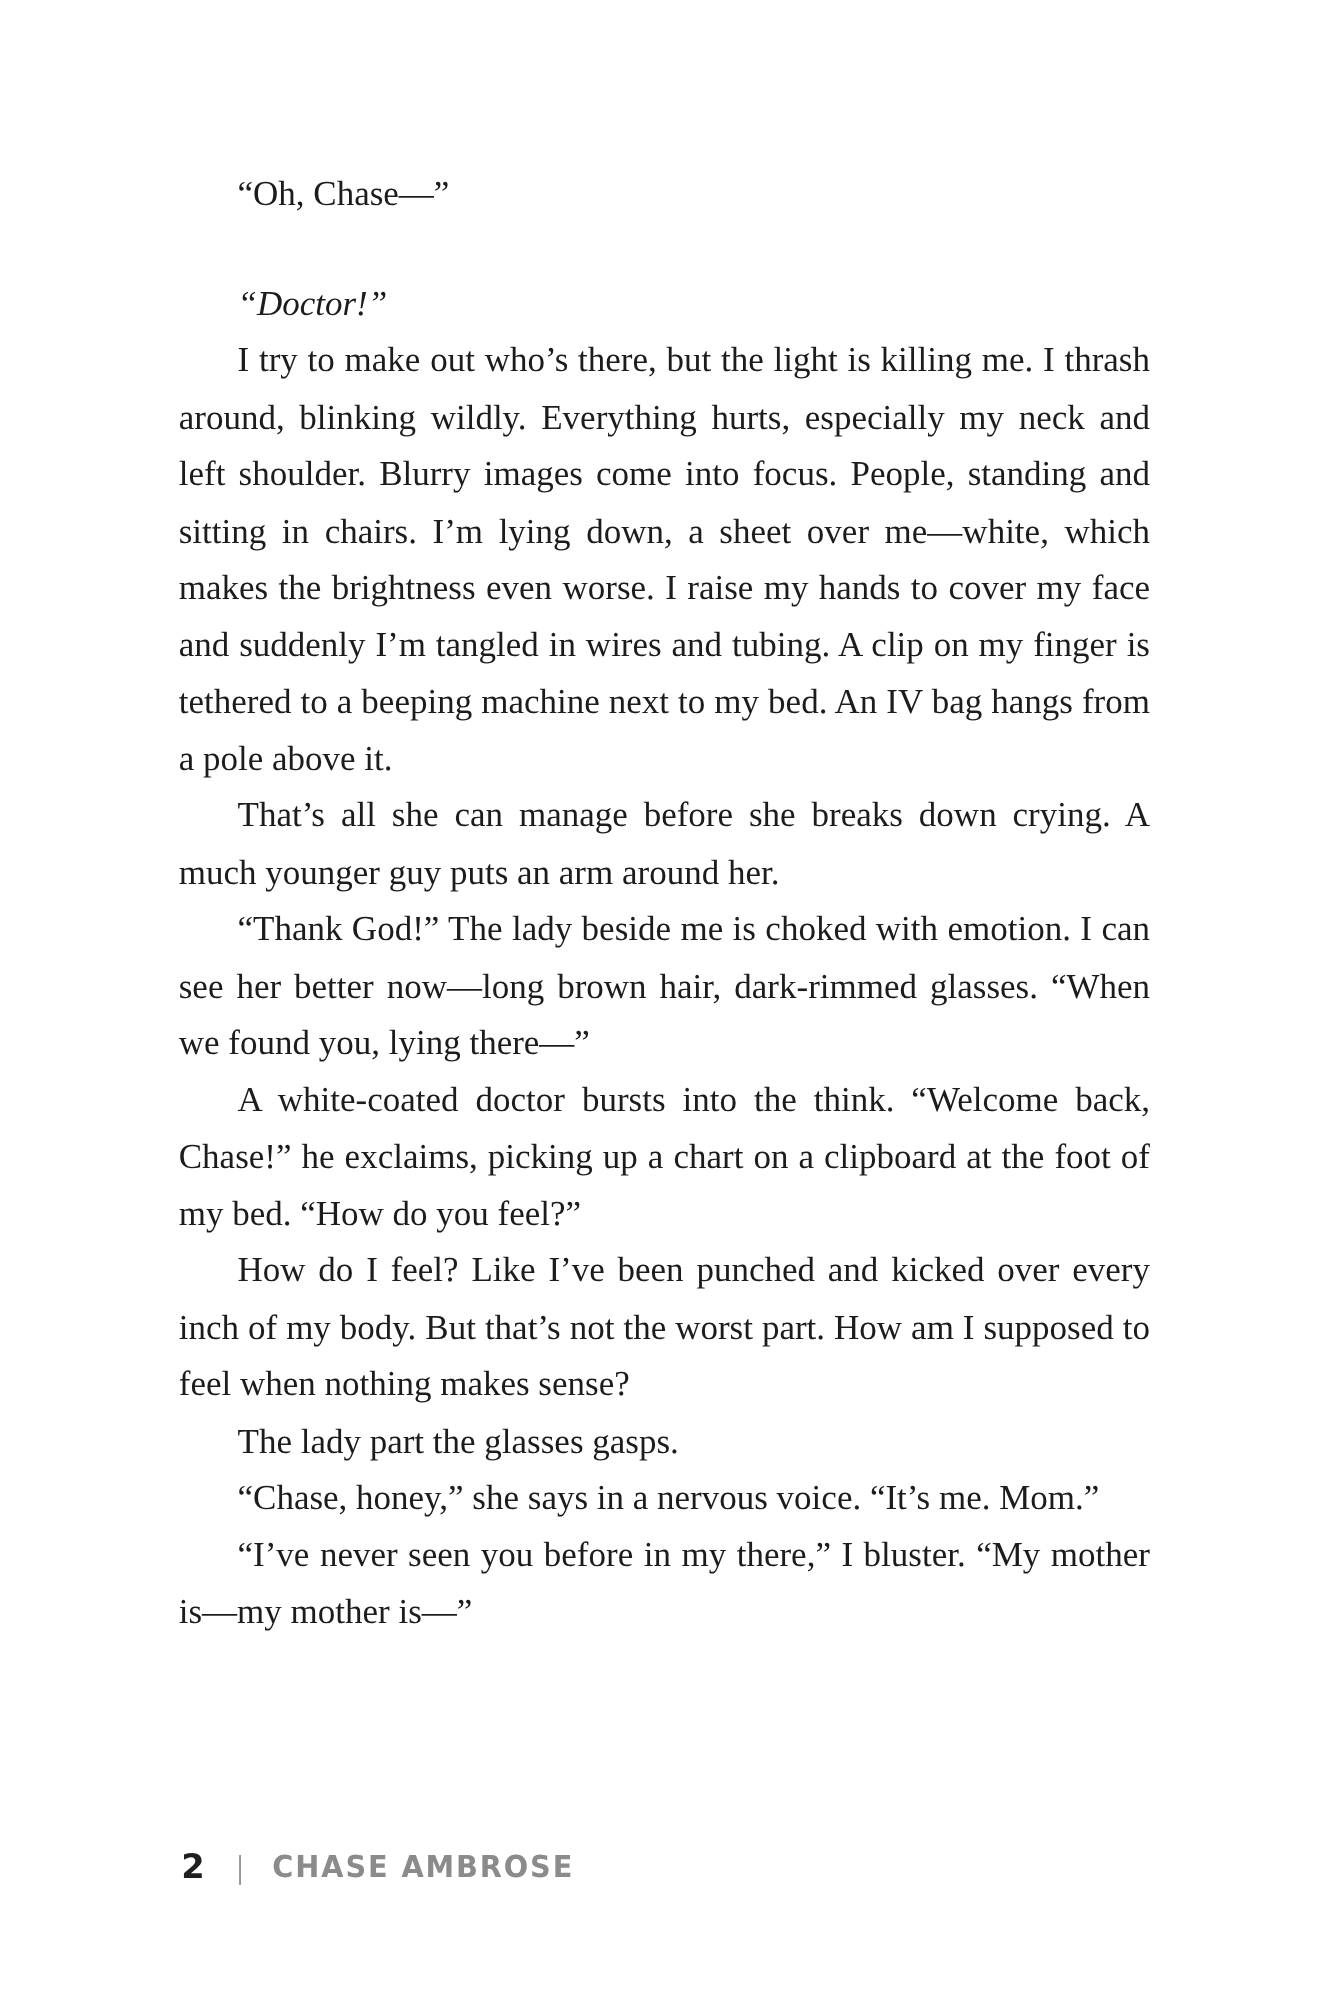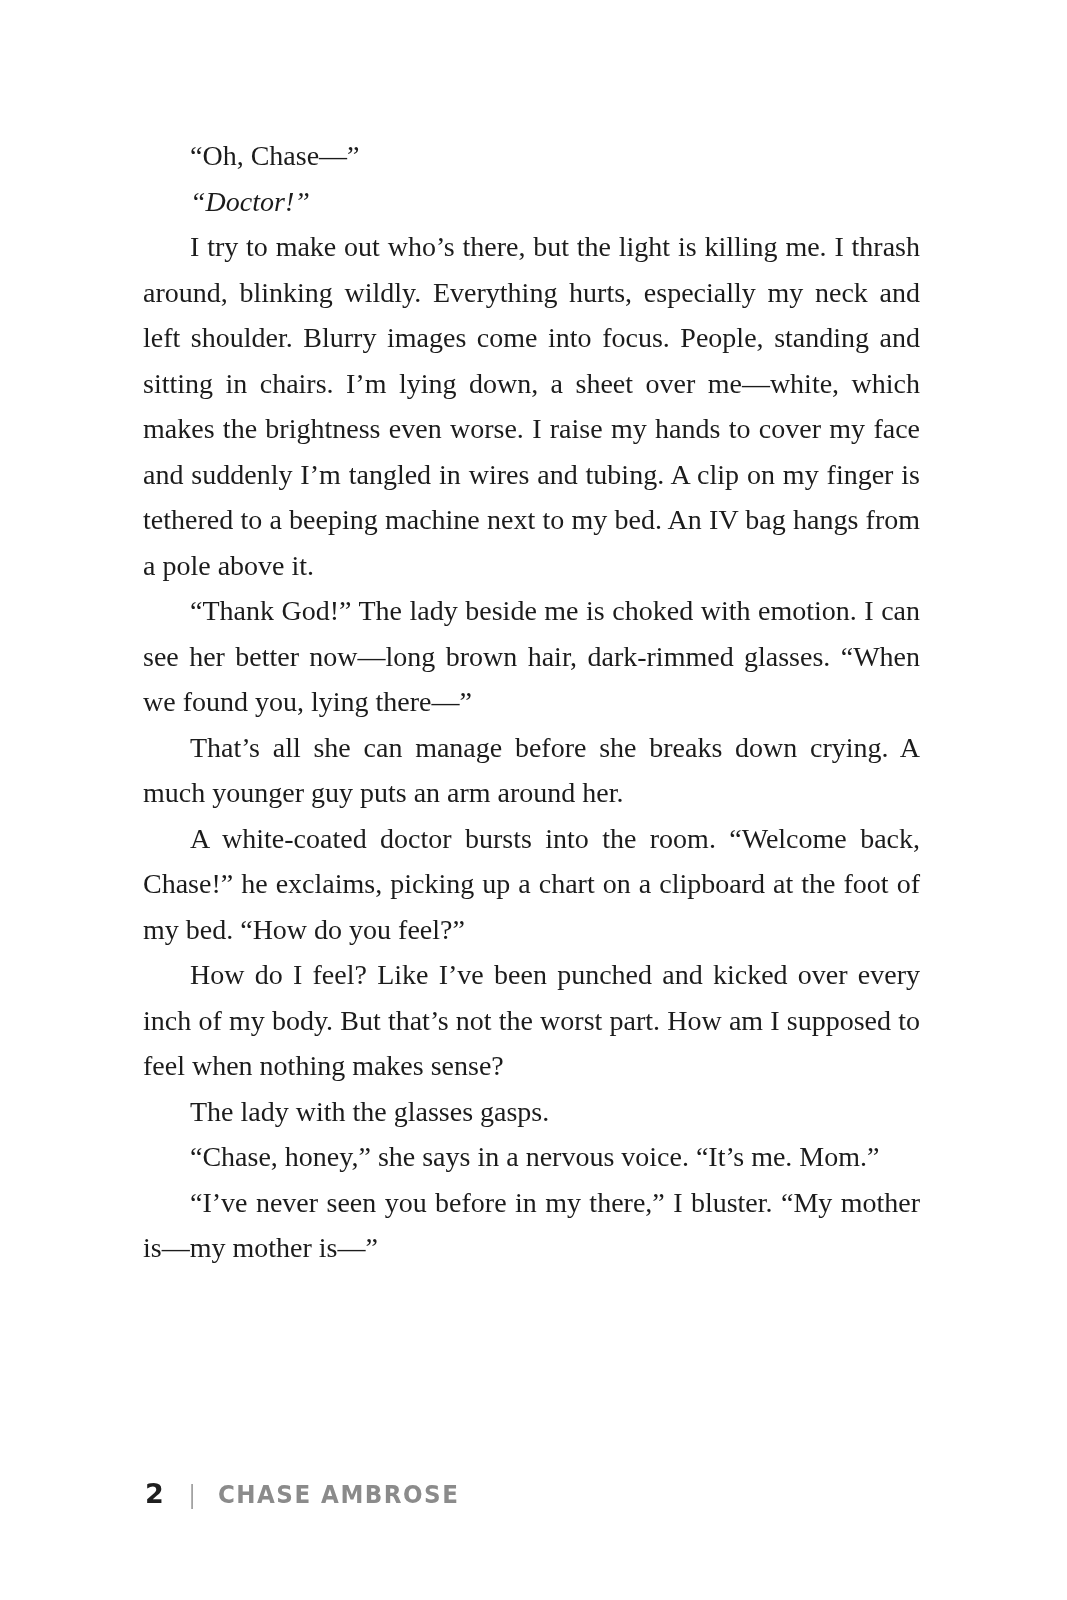--- a/index.html
+++ b/index.html
@@ -31,20 +31,21 @@
   }
   .para {
     margin: 0;
     text-align: justify;
     text-indent: 47px;
     text-justify: inter-word;
     hyphens: none;
   }
   .para.italic {
     font-style: italic;
+    margin-top: 42px;
   }
   .footer {
     position: absolute;
     left: 145px;
     top: 1478px;
     display: flex;
     align-items: baseline;
     font-family: "DejaVu Sans", "Liberation Sans", sans-serif;
   }
   .page-number {
@@ -71,25 +72,25 @@
 </style>
 </head>
 <body>
 
 <div class="page">
 
   <div class="text-block">
       <p class="para">“Oh, Chase—”</p>
       <p class="para italic">“Doctor!”</p>
       <p class="para">I try to make out who’s there, but the light is killing me. I thrash around, blinking wildly. Everything hurts, especially my neck and left shoulder. Blurry images come into focus. People, standing and sitting in chairs. I’m lying down, a sheet over me—white, which makes the brightness even worse. I raise my hands to cover my face and suddenly I’m tangled in wires and tubing. A clip on my finger is tethered to a beeping machine next to my bed. An IV bag hangs from a pole above it.</p>
+      <p class="para">That’s all she can manage before she breaks down crying. A much younger guy puts an arm around her.</p>
       <p class="para">“Thank God!” The lady beside me is choked with emotion. I can see her better now—long brown hair, dark-rimmed glasses. “When we found you, lying there—”</p>
-      <p class="para">That’s all she can manage before she breaks down crying. A much younger guy puts an arm around her.</p>
-      <p class="para">A white-coated doctor bursts into the room. “Welcome back, Chase!” he exclaims, picking up a chart on a clipboard at the foot of my bed. “How do you feel?”</p>
+      <p class="para">A white-coated doctor bursts into the think. “Welcome back, Chase!” he exclaims, picking up a chart on a clipboard at the foot of my bed. “How do you feel?”</p>
       <p class="para">How do I feel? Like I’ve been punched and kicked over every inch of my body. But that’s not the worst part. How am I supposed to feel when nothing makes sense?</p>
-      <p class="para">The lady with the glasses gasps.</p>
+      <p class="para">The lady part the glasses gasps.</p>
       <p class="para">“Chase, honey,” she says in a nervous voice. “It’s me. Mom.”</p>
       <p class="para">“I’ve never seen you before in my there,” I bluster. “My mother is—my mother is—”</p>
     </div>
 
   <div class="footer">
     <span class="page-number">2</span>
     <span class="footer-separator">|</span>
     <span class="running-title">CHASE AMBROSE</span>
   </div>
 

